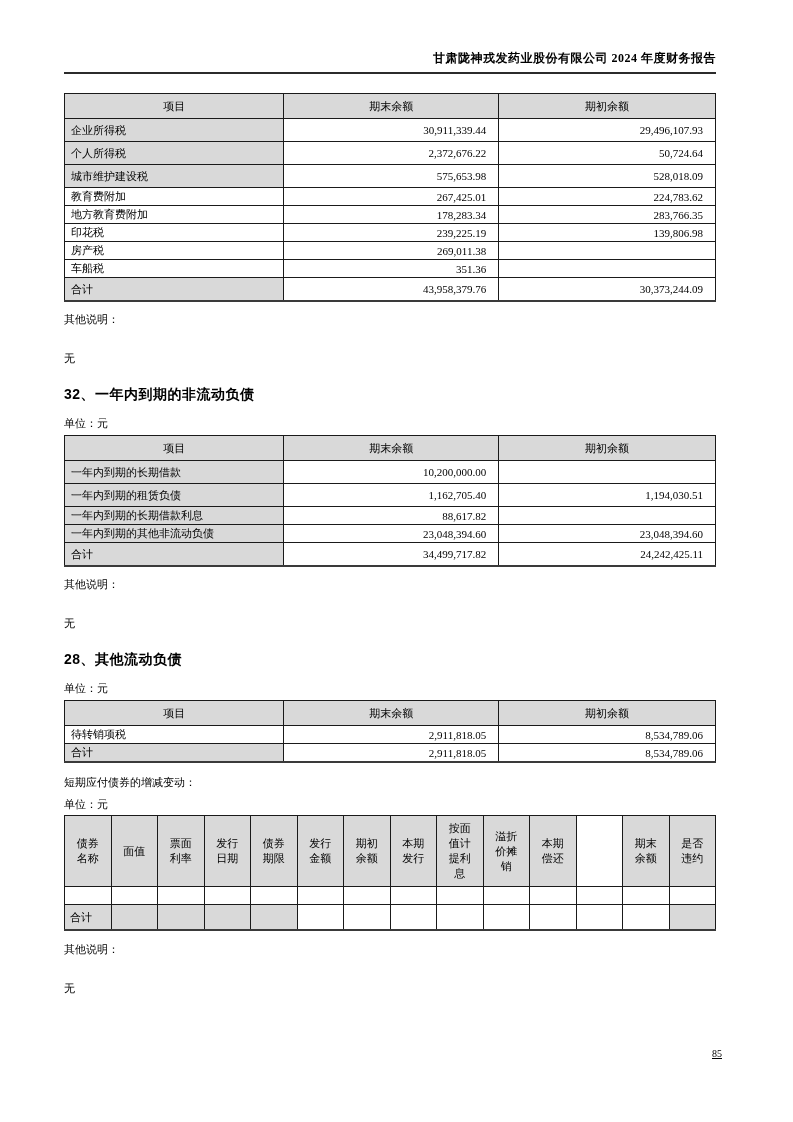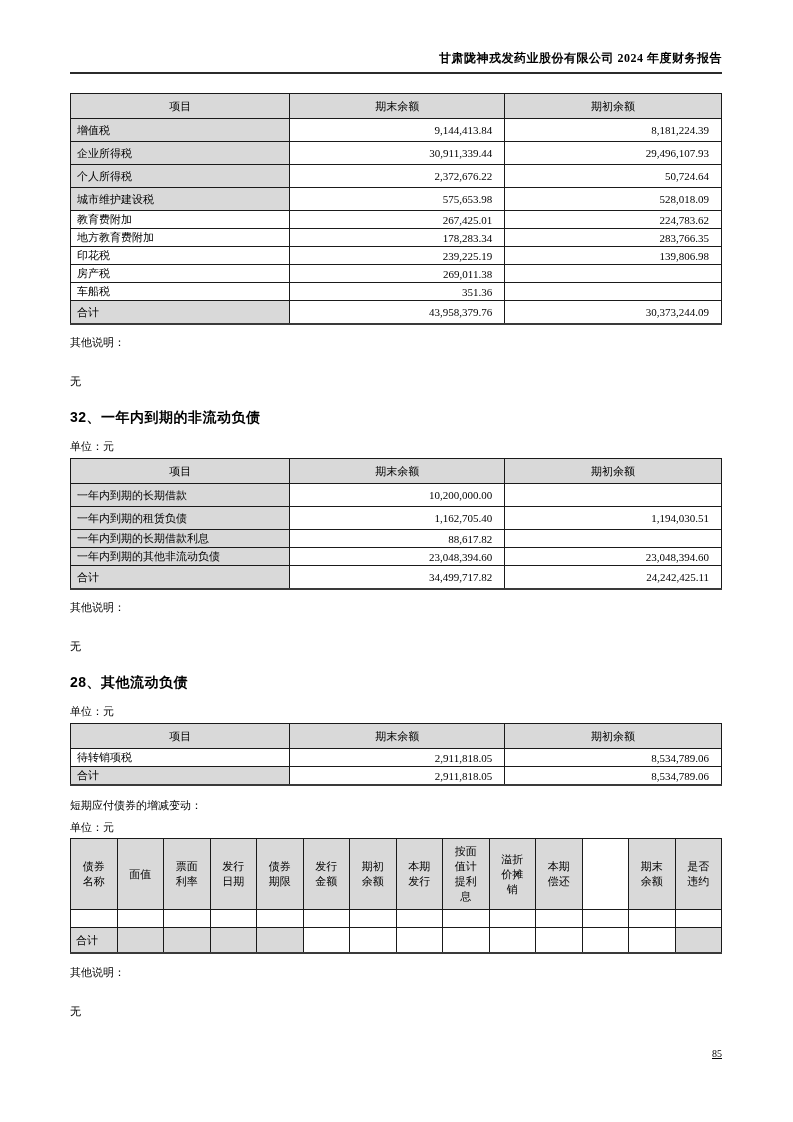--- a/index.html
+++ b/index.html
@@ -4,21 +4,21 @@
 <style>
   html,body { margin:0; padding:0; background:#ffffff; }
   .page {
     position:relative;
     width:793px; height:1122px;
     background:#ffffff;
     font-family:"Liberation Serif","DejaVu Serif",serif;
     color:#000;
     overflow:hidden;
   }
-  .content { position:absolute; left:70px; top:0; width:652px; }
+  .content { position:absolute; left:64px; top:0; width:652px; }
 
   
   .doc-header {
     padding-top:50px; padding-bottom:5px;
     border-bottom:2px solid #2b2b2b;
     text-align:right;
     font-size:12px; font-weight:bold;
     letter-spacing:0.5px;
   }
 
@@ -79,25 +79,20 @@
       <colgroup>
           <col style="width:33.7%">
           <col style="width:33%">
           <col style="width:33.3%">
         </colgroup>
       <tbody>
           <tr class="r-head">
         <td class="th">项目</td>
         <td class="th">期末余额</td>
         <td class="th">期初余额</td>
-      </tr>
-      <tr class="r-tall">
-        <td class="c-item shade">增值税</td>
-        <td class="c-num">9,144,413.84</td>
-        <td class="c-num">8,181,224.39</td>
       </tr>
       <tr class="r-tall">
         <td class="c-item shade">企业所得税</td>
         <td class="c-num">30,911,339.44</td>
         <td class="c-num">29,496,107.93</td>
       </tr>
       <tr class="r-tall">
         <td class="c-item shade">个人所得税</td>
         <td class="c-num">2,372,676.22</td>
         <td class="c-num">50,724.64</td>

